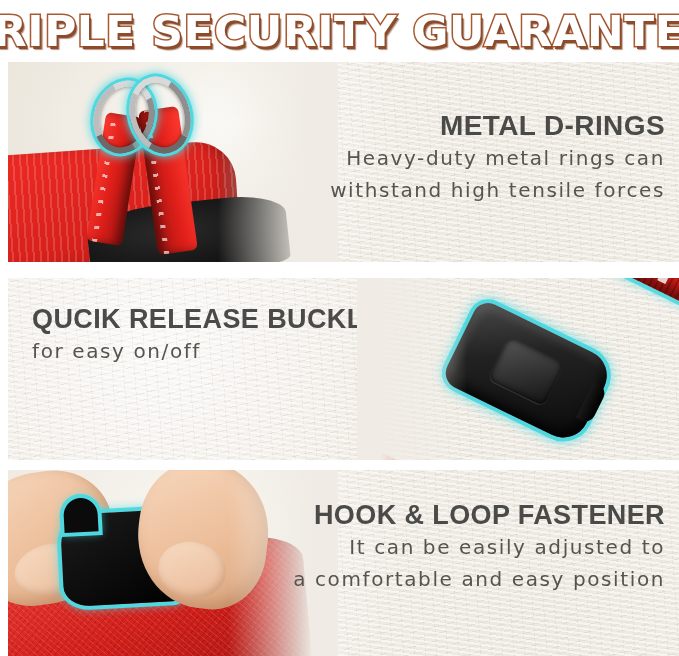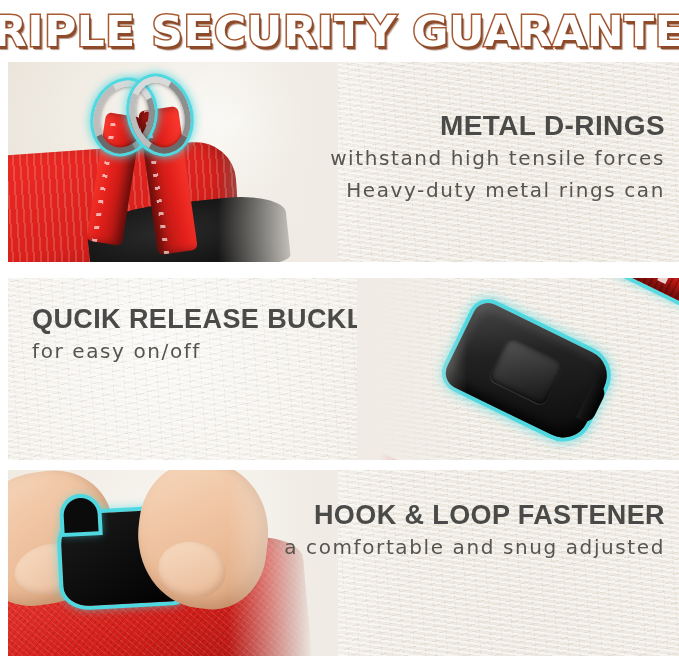--- a/index.html
+++ b/index.html
@@ -297,22 +297,22 @@
     <div class="p1-black"></div>
     <div class="p1-strapL"></div>
     <div class="p1-strapR"></div>
     <div class="dring dring-left"></div>
     <div class="dring dring-right"></div>
     <div class="p1-fade"></div>
   </div>
 
   <div class="text-block">
     <p class="feature-heading">METAL D-RINGS</p>
+    <p class="feature-line">Heavy-duty metal rings can</p>
     <p class="feature-line">withstand high tensile forces</p>
-    <p class="feature-line">Heavy-duty metal rings can</p>
   </div>
 </section>
 
 <section class="panel" id="panel-buckle">
   <div class="paper-texture"></div>
 
   <div class="text-block">
     <p class="feature-heading">QUCIK RELEASE BUCKLE</p>
     <p class="feature-line">for easy on/off</p>
   </div>
@@ -340,15 +340,16 @@
     <div class="velcro">
       <div class="velcro-tab"></div>
     </div>
     <div class="hand hand-right"></div>
     <div class="finger thumb-r"></div>
     <div class="p3-fade"></div>
   </div>
 
   <div class="text-block">
     <p class="feature-heading">HOOK &amp; LOOP FASTENER</p>
-    <p class="feature-line">a comfortable and snug adjusted</p>
+    <p class="feature-line">It can be easily adjusted to</p>
+    <p class="feature-line">a comfortable and easy position</p>
   </div>
 </section>
 
 </body></html>

